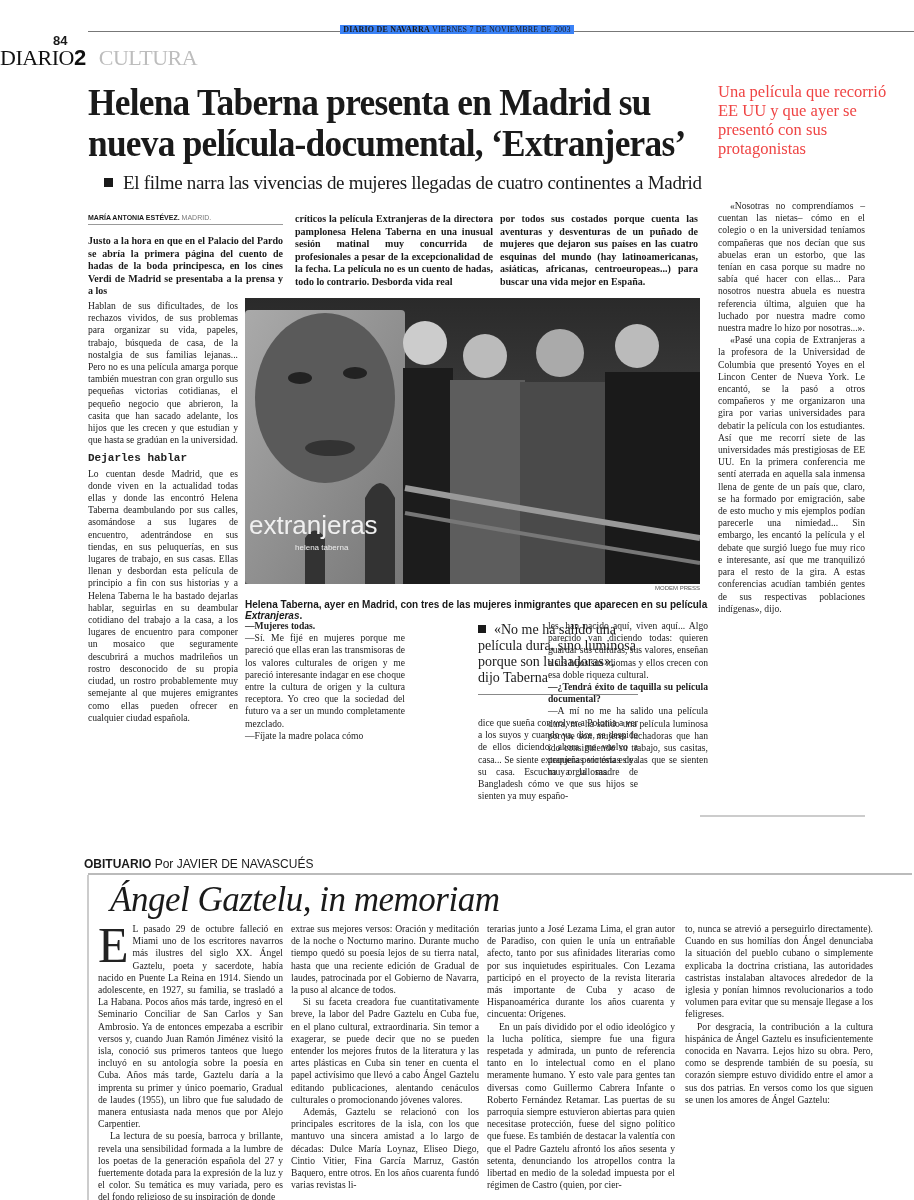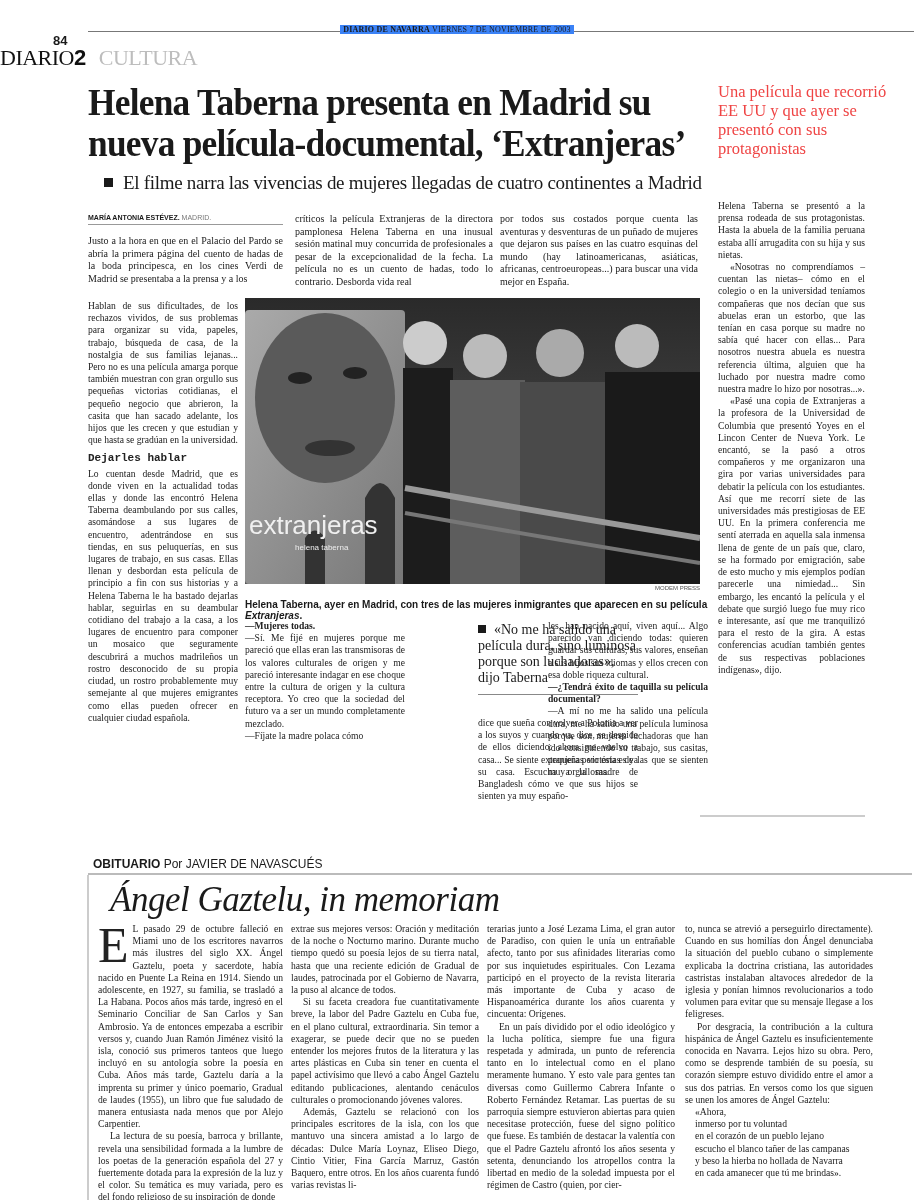--- a/index.html
+++ b/index.html
@@ -13,34 +13,34 @@
   .section { left:0; width:914px; top:38px; text-align:left; font-family:"Liberation Serif", serif; font-size:22px; letter-spacing:-0.5px;margin-top:7px; }
   .section .d2 { color:#111; }
   .section .d2 b { font-family:"Liberation Sans", sans-serif; font-weight:bold; }
   .section .cult { color:#bdbdbd; margin-left:8px; }
   .headline { left:88px; top:82px; width:620px; font-family:"Liberation Serif", serif; font-weight:bold; font-size:38px; line-height:41px; letter-spacing:-0.8px; transform:scaleX(0.93); transform-origin:left top; }
   .subhead { left:104px; top:172px; width:640px; font-family:"Liberation Serif", serif; font-size:19px; letter-spacing:-0.3px; }
   .bullet { display:inline-block; width:9px; height:9px; background:#1a1a1a; margin-right:10px; vertical-align:2px; }
   .byline { left:88px; top:214px; width:195px; font-family:"Liberation Sans", sans-serif; font-size:7px; border-bottom:1px solid #999; padding-bottom:3px; }
   .byline b { font-weight:bold; }
   .byline .city { color:#777; }
-  .lead { top:237px; font-family:"Liberation Serif", serif; font-weight:normal; font-size:10px; line-height:12.5px; text-align:justify; }
+  .lead { top:237px; font-family:"Liberation Serif", serif; font-weight:bold; font-size:10px; line-height:12.5px; text-align:justify; }
   .body { font-family:"Liberation Serif", serif; font-size:9.6px; line-height:12.2px; text-align:justify; color:#222; }
   .body p { margin:0; }
   .body p.ind { text-indent:12px; }
   .body .q { font-weight:bold; }
   .subtitle { font-family:Liberation Mono, monospace; font-weight:bold; font-size:11px; margin:6px 0 3px; }
   .photo { left:245px; top:298px; width:455px; height:286px; background:#444; overflow:hidden; }
   .credit { left:600px; top:585px; width:100px; text-align:right; font-family:"Liberation Sans", sans-serif; font-size:6px; color:#555; }
   .caption { left:245px; top:599px; width:470px; font-family:"Liberation Sans", sans-serif; font-weight:bold; font-size:10px; }
   .pullquote { left:478px; top:622px; width:160px; font-family:"Liberation Serif", serif; font-size:14px; line-height:16px; border-bottom:1px solid #888; padding-bottom:8px; }
   .pullquote .bullet { width:8px; height:8px; margin-right:8px; vertical-align:1px; }
   .side-head { left:718px; top:82px; width:190px; font-family:"Liberation Serif", serif; font-size:16.5px; line-height:19px; color:#ef4444; }
   .obit-bar { left:88px; top:848px; width:824px; height:2px; background:#bbb; top:873px; }
-  .obit-label { left:93px; top:857px; font-family:"Liberation Sans", sans-serif; font-size:12px; }
+  .obit-label { left:84px; top:857px; font-family:"Liberation Sans", sans-serif; font-size:12px; }
   .obit-label b { font-weight:900; }
   .obit-title { left:110px; top:880px; font-family:"Liberation Serif", serif; font-style:italic; font-size:35px; letter-spacing:-0.5px; }
   .obit-side { left:87px; top:875px; width:2px; height:325px; background:#ccc; }
   .dropcap { float:left; font-family:"Liberation Serif", serif; font-size:50px; line-height:40px; margin:2px 4px 0 0; }
   .poem { padding-left:10px; }
 </style>
 </head>
 <body>
 
 <div class="hdr-rule" style="left:88px;width:826px;"></div>
@@ -124,21 +124,20 @@
   <span class="bullet"></span><span>«No me ha salido una película dura, sino luminosa porque son luchadoras», dijo Taberna</span>
 </div>
 <div class="abs body" style="left:478px;top:717px;width:160px;">dice que sueña con volver a Polonia a ver a los suyos y cuando va, dice, se despide de ellos diciendo: ahora me vuelvo a casa... Se siente extranjera pero ésta es ya su casa. Escucha a la madre de Bangladesh cómo ve que sus hijos se sienten ya muy españo-</div>
 <div class="abs body" id="int-col3" style="left:548px;top:620px;width:160px;">
     <p>les, han nacido aquí, viven aquí... Algo parecido van diciendo todas: quieren guardar sus culturas, sus valores, enseñan a sus hijos sus idiomas y ellos crecen con esa doble riqueza cultural.</p>
     <p class="q">—¿Tendrá éxito de taquilla su película documental?</p>
     <p>—A mí no me ha salido una película dura, me ha salido una película luminosa porque son mujeres luchadoras que han ido consiguiendo su trabajo, sus casitas, pequeñas victorias de las que se sienten muy orgullosas.</p>
   </div>
 
 <div class="abs body" style="left:718px;top:200px;width:147px;">
-  <p>Helena Taberna se presentó a la prensa rodeada de sus protagonistas. Hasta la abuela de la familia peruana estaba allí arrugadita con su hija y sus nietas.</p>
   <p class="ind">«Nosotras no comprendíamos –cuentan las nietas– cómo en el colegio o en la universidad teníamos compañeras que nos decían que sus abuelas eran un estorbo, que las tenían en casa porque su madre no sabía qué hacer con ellas... Para nosotros nuestra abuela es nuestra referencia última, alguien que ha luchado por nuestra madre como nuestra madre lo hizo por nosotras...».</p>
   <p class="ind">«Pasé una copia de Extranjeras a la profesora de la Universidad de Columbia que presentó Yoyes en el Lincon Center de Nueva York. Le encantó, se la pasó a otros compañeros y me organizaron una gira por varias universidades para debatir la película con los estudiantes. Así que me recorrí siete de las universidades más prestigiosas de EE UU. En la primera conferencia me sentí aterrada en aquella sala inmensa llena de gente de un país que, claro, se ha formado por emigración, sabe de esto mucho y mis ejemplos podían parecerle una nimiedad... Sin embargo, les encantó la película y el debate que surgió luego fue muy rico e interesante, así que me tranquilizó para el resto de la gira. A estas conferencias acudían también gentes de sus respectivas poblaciones indígenas», dijo.</p>
 </div>
 <div class="abs" style="left:700px;top:815px;width:165px;height:2px;background:#ccc;"></div>
 
 <div class="abs obit-label">
   <b>OBITUARIO</b> <span>Por JAVIER DE NAVASCUÉS</span>
 </div>
 <div class="abs obit-bar"></div>
 <div class="abs obit-side"></div>
@@ -154,21 +153,13 @@
   <p class="ind">Si su faceta creadora fue cuantitativamente breve, la labor del Padre Gaztelu en Cuba fue, en el plano cultural, extraordinaria. Sin temor a exagerar, se puede decir que no se pueden entender los mejores frutos de la literatura y las artes plásticas en Cuba sin tener en cuenta el papel activísimo que llevó a cabo Ángel Gaztelu editando publicaciones, alentando cenáculos culturales o promocionando jóvenes valores.</p>
   <p class="ind">Además, Gaztelu se relacionó con los principales escritores de la isla, con los que mantuvo una sincera amistad a lo largo de décadas: Dulce María Loynaz, Eliseo Diego, Cintio Vitier, Fina García Marruz, Gastón Baquero, entre otros. En los años cuarenta fundó varias revistas li-</p>
 </div>
 <div class="abs body" style="left:487px;top:923px;width:188px;">
   <p>terarias junto a José Lezama Lima, el gran autor de Paradiso, con quien le unía un entrañable afecto, tanto por sus afinidades literarias como por sus inquietudes espirituales. Con Lezama participó en el proyecto de la revista literaria más importante de Cuba y acaso de Hispanoamérica durante los años cuarenta y cincuenta: Orígenes.</p>
   <p class="ind">En un país dividido por el odio ideológico y la lucha política, siempre fue una figura respetada y admirada, un punto de referencia tanto en lo intelectual como en el plano meramente humano. Y esto vale para gentes tan diversas como Guillermo Cabrera Infante o Roberto Fernández Retamar. Las puertas de su parroquia siempre estuvieron abiertas para quien necesitase protección, fuese del signo político que fuese. Es también de destacar la valentía con que el Padre Gaztelu afrontó los años sesenta y setenta, denunciando los atropellos contra la libertad en medio de la soledad impuesta por el régimen de Castro (quien, por cier-</p>
 </div>
 <div class="abs body" style="left:685px;top:923px;width:188px;">
   <p>to, nunca se atrevió a perseguirlo directamente). Cuando en sus homilías don Ángel denunciaba la situación del pueblo cubano o simplemente explicaba la doctrina cristiana, las autoridades castristas instalaban altavoces alrededor de la iglesia y ponían himnos revolucionarios a todo volumen para evitar que su mensaje llegase a los feligreses.</p>
   <p class="ind">Por desgracia, la contribución a la cultura hispánica de Ángel Gaztelu es insuficientemente conocida en Navarra. Lejos hizo su obra. Pero, como se desprende también de su poesía, su corazón siempre estuvo dividido entre el amor a sus dos patrias. En versos como los que siguen se unen los amores de Ángel Gaztelu:</p>
-  <div class="poem" id="poem">
-      <div>«Ahora,</div>
-      <div>inmerso por tu voluntad</div>
-      <div>en el corazón de un pueblo lejano</div>
-      <div>escucho el blanco tañer de las campanas</div>
-      <div>y beso la hierba no hollada de Navarra</div>
-      <div>en cada amanecer que tú me brindas».</div>
-    </div>
 </div>
 
 </body></html>

